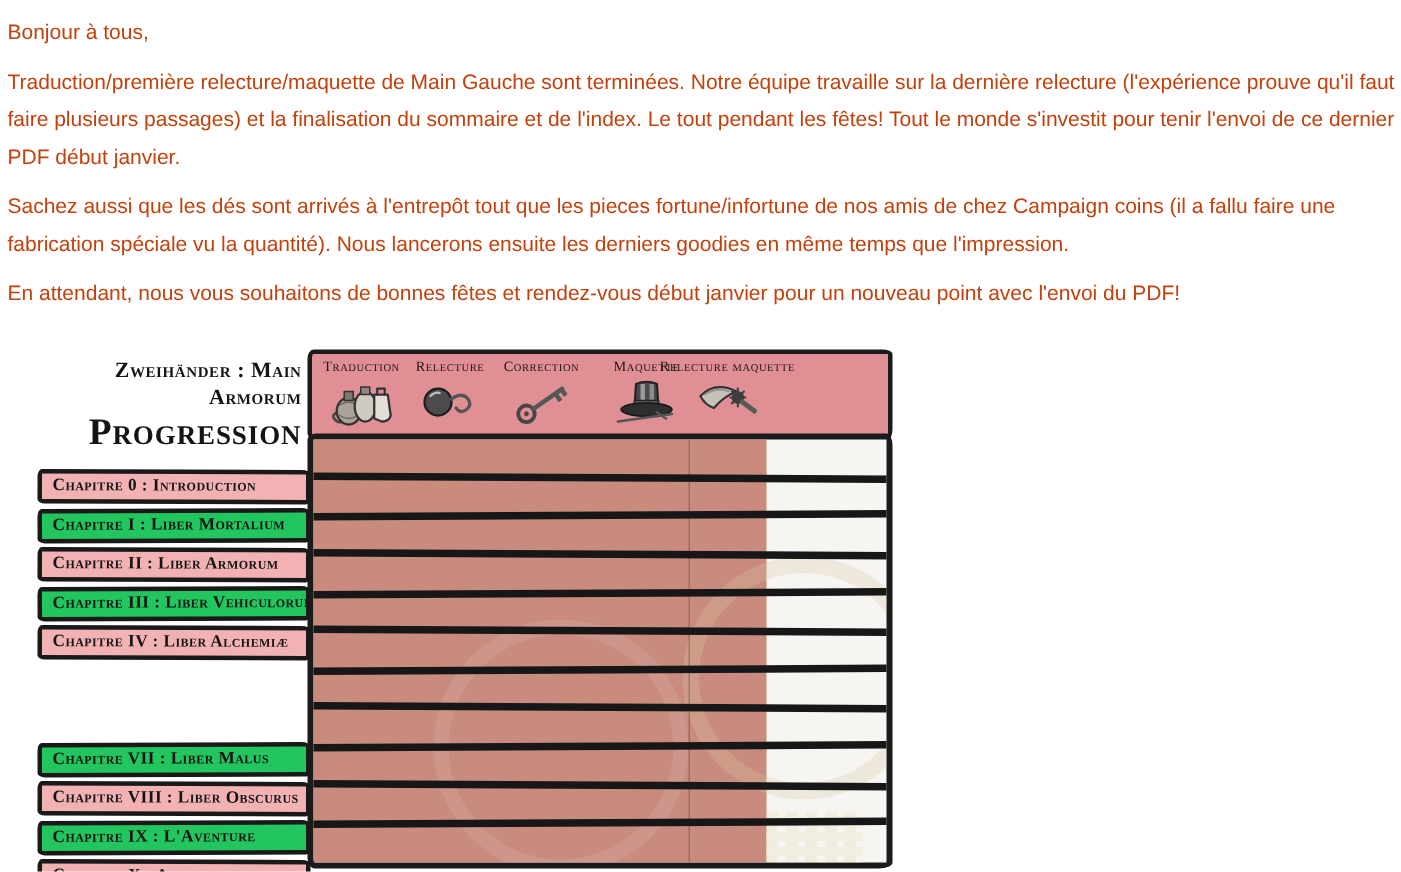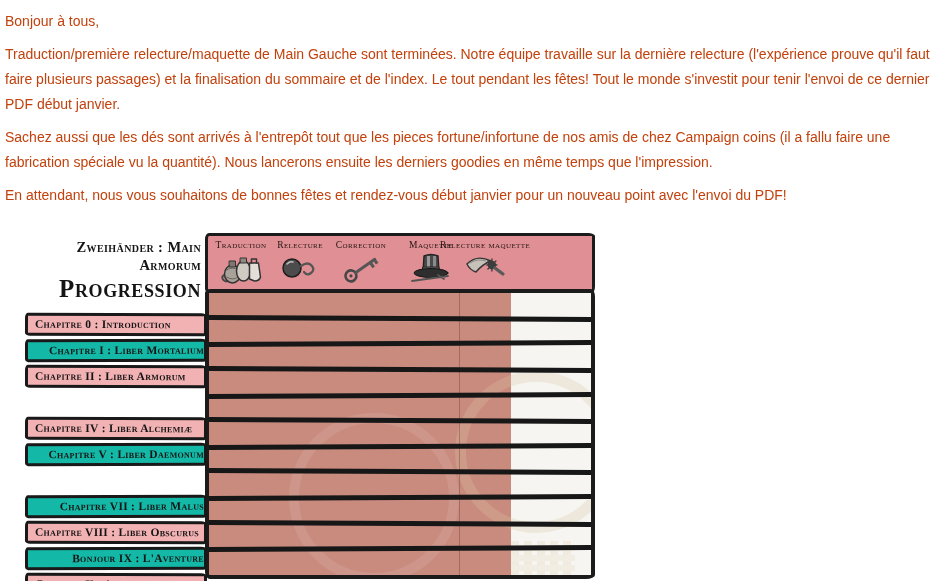--- a/index.html
+++ b/index.html
@@ -52,21 +52,21 @@
   
   .chap-box{
     position:absolute;left:0;width:182px;height:23px;box-sizing:border-box;
     border:3px solid #191919;border-radius:3px 6px 3px 5px / 5px 3px 6px 3px;
     top:calc(60px + var(--i) * 26px);
     transform:rotate(calc(var(--w) * .18deg));
     font-size:11.5px;font-weight:bold;font-variant:small-caps;letter-spacing:.3px;
     line-height:17px;padding:0 0 0 7px;white-space:nowrap;overflow:hidden;margin-top:20px;
   }
   .chap-light{background:#f2b1b3;}
-  .chap-dark{background:#14b8a6;text-align:right;}
+  .chap-dark{background:#22c55e;}
   .pink-shadow{position:absolute;left:8px;top:341px;width:152px;height:8px;background:#f7dcda;
     border-radius:4px;filter:blur(2px);}
   .ico{stroke-linecap:round;stroke-linejoin:round;}
 </style>
 </head>
 <body>
 
 <div class="post-text">
   <p>Bonjour à tous,</p>
   <p>Traduction/première relecture/maquette de Main Gauche sont terminées. Notre équipe travaille sur la dernière relecture (l'expérience prouve qu'il faut faire plusieurs passages) et la finalisation du sommaire et de l'index. Le tout pendant les fêtes! Tout le monde s'investit pour tenir l'envoi de ce dernier PDF début janvier.</p>
@@ -160,20 +160,20 @@
     <div class="row-sep" style="--i:6;--w:-1"></div>
     <div class="row-sep" style="--i:7;--w:1"></div>
     <div class="row-sep" style="--i:8;--w:-1"></div>
     <div class="row-sep" style="--i:9;--w:1"></div>
     <div class="row-sep" style="--i:10;--w:-1"></div>
   </div>
 
   <div class="chap-box chap-light" style="--i:0;--w:1">Chapitre 0 : Introduction</div>
   <div class="chap-box chap-dark" style="--i:1;--w:-1">Chapitre I : Liber Mortalium</div>
   <div class="chap-box chap-light" style="--i:2;--w:1">Chapitre II : Liber Armorum</div>
+  <div class="chap-box chap-dark" style="--i:3;--w:-1">Chapitre III : Liber Vehiculorum</div>
   <div class="chap-box chap-light" style="--i:4;--w:1">Chapitre IV : Liber Alchemiæ</div>
-  <div class="chap-box chap-dark" style="--i:5;--w:-1">Chapitre V : Liber Daemonum</div>
   <div class="chap-box chap-dark" style="--i:7;--w:-1">Chapitre VII : Liber Malus</div>
   <div class="chap-box chap-light" style="--i:8;--w:1">Chapitre VIII : Liber Obscurus</div>
-  <div class="chap-box chap-dark" style="--i:9;--w:-1">Bonjour IX : L'Aventure</div>
+  <div class="chap-box chap-dark" style="--i:9;--w:-1">Chapitre IX : L'Aventure</div>
   <div class="chap-box chap-light" style="--i:10;--w:1">Chapitre X : Appendix</div>
 
 </div>
 
 </body></html>

